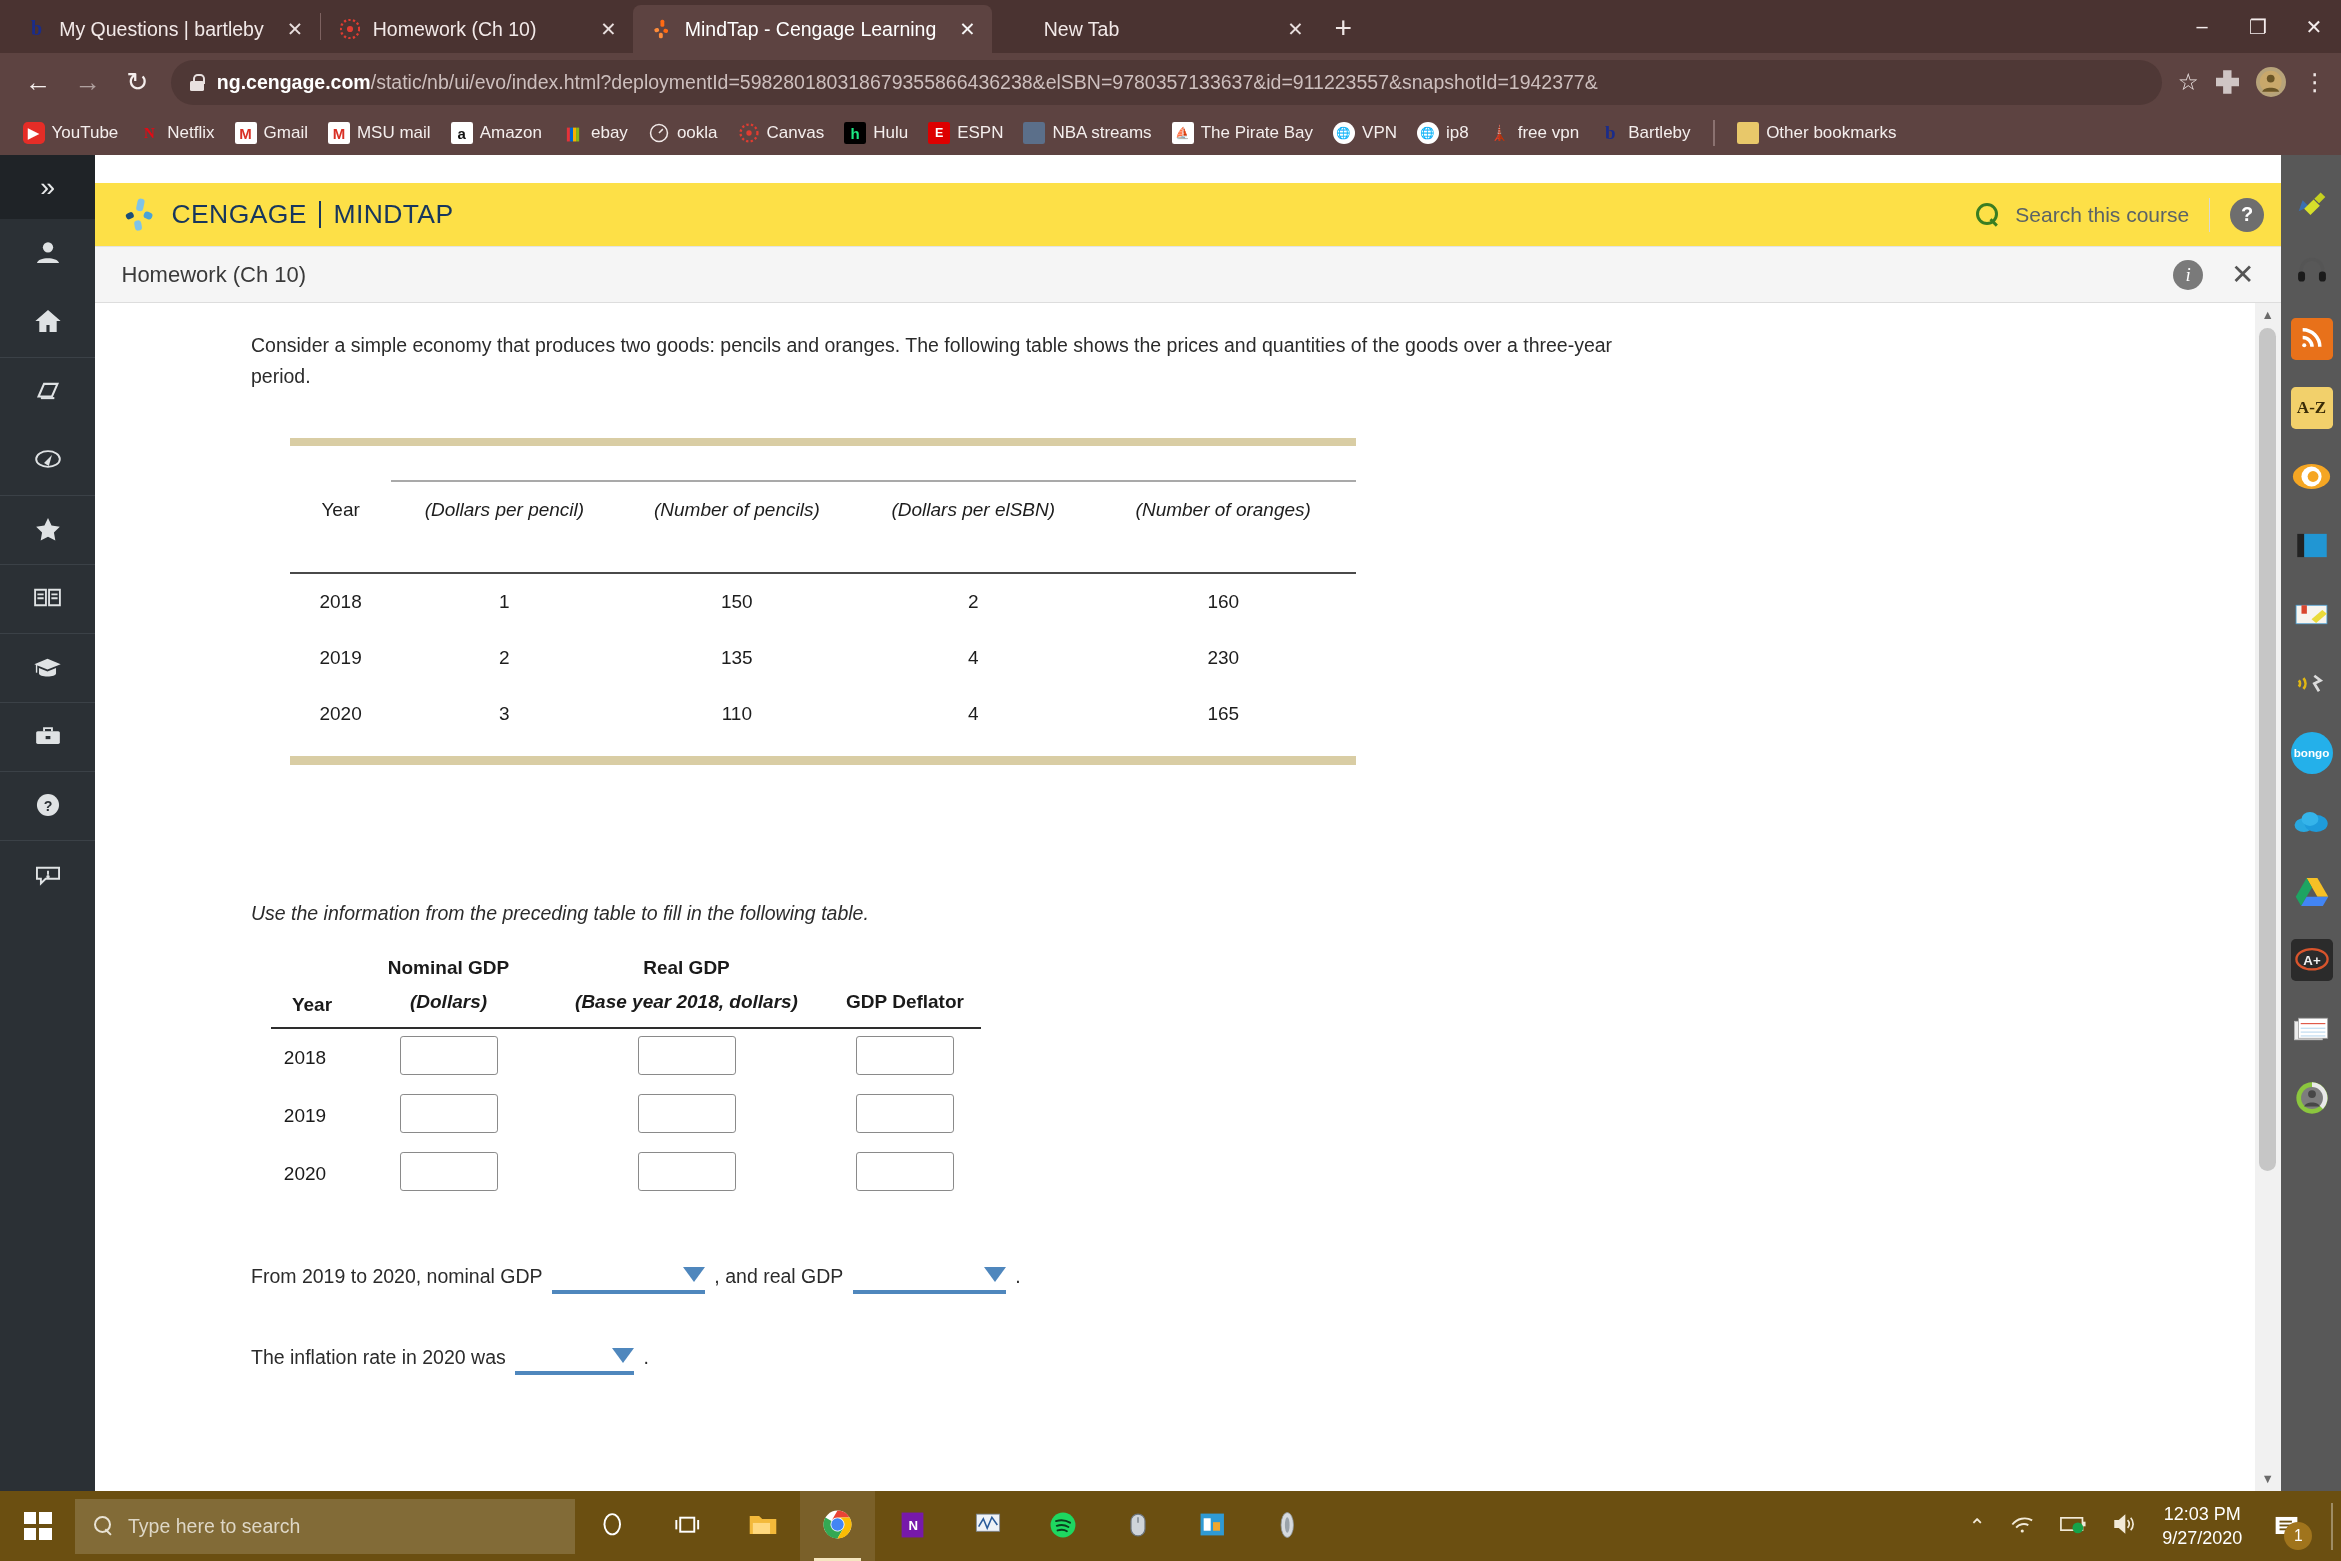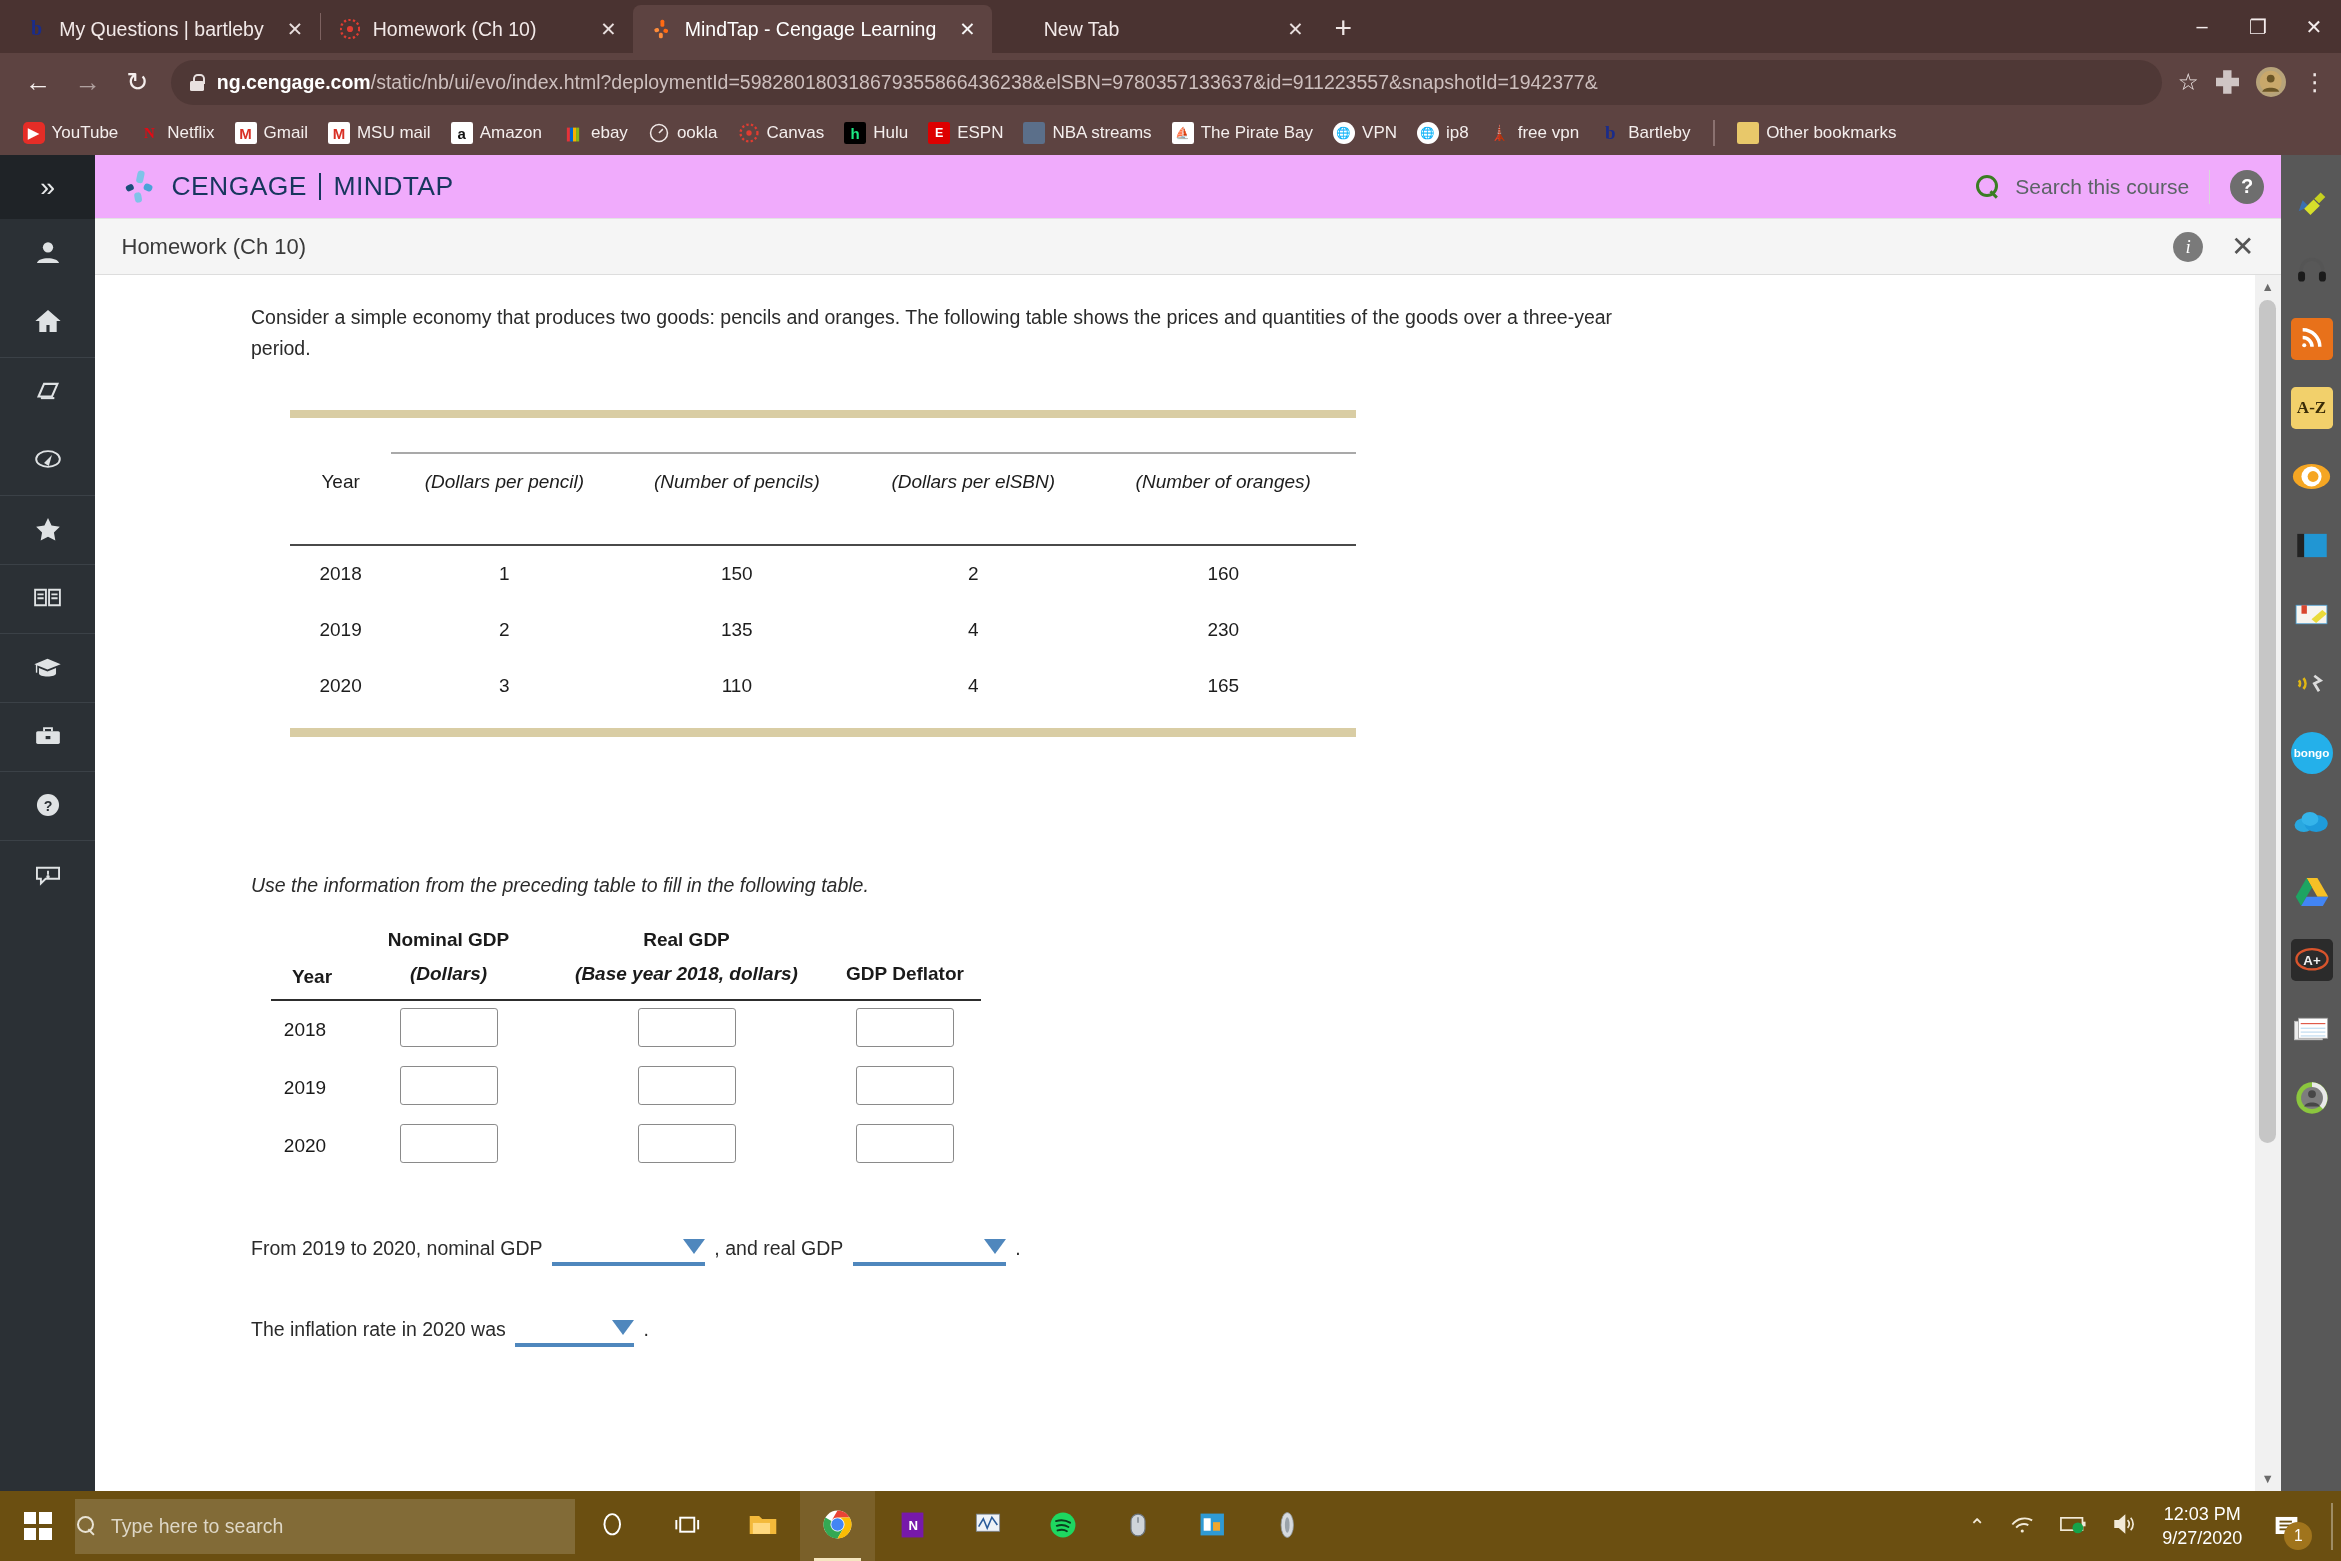--- a/index.html
+++ b/index.html
@@ -58,21 +58,21 @@
   
   .page { width: 2342px; height: 1336px; display: flex; background: #fff; }
 
   .leftrail { width: 95px; background: #2b3035; flex: 0 0 95px; }
   .leftrail .expand { height: 64px; background: #1f2327; display:flex; align-items:center; justify-content:center; color:#e7e9ea; font-size: 26.5px; }
   .lr-item { height: 69px; display:flex; align-items:center; justify-content:center; color:#dfe2e4; }
   .lr-item.sep { border-top: 0.8px solid #3b4147; }
 
   .maincol { flex: 1; display: flex; flex-direction: column; min-width: 0; }
 
-  .mtheader { height: 64px; background: #f0abfc; display: flex; align-items: center; justify-content: space-between; padding: 0 17px 0 26.5px; border-bottom: 0.8px solid #e3e3e3;}
+  .mtheader { height: 64px; background: #fde047; display: flex; align-items: center; justify-content: space-between; padding: 0 17px 0 26.5px; border-bottom: 0.8px solid #e3e3e3; margin-top: 28px;}
   .logo { display: flex; align-items: center; gap: 14px; }
   .logo-mark { width: 36px; height: 36px; position: relative; }
   .logo-text { font-size: 26.5px; color: #17365d; letter-spacing: 0.4px; display:flex; align-items:center; gap: 12.5px;}
   .logo-text .bar { width: 1.6px; height: 26.5px; background: #17365d; display:inline-block; }
   .hdr-right { display: flex; align-items: center; gap: 20px; }
   .searchcourse { display: flex; align-items: center; gap: 16px; color: #5b6366; font-size: 21px; }
   .mag { width: 23.4px; height: 23.4px; position: relative; }
   .mag::before { content:""; position:absolute; width:16.4px; height:16.4px; border:3.1px solid #3a7d22; border-radius:50%; left:0; top:0; }
   .mag::after { content:""; position:absolute; width:3.1px; height:8.6px; background:#3a7d22; transform:rotate(-45deg); left:16.4px; top:15px; }
   .hdr-sep { width: 0.8px; height: 34px; background: #d8d8d8; }
@@ -132,21 +132,21 @@
   
   .rightrail { width: 61px; flex: 0 0 61px; background: #585858; display:flex; flex-direction: column; align-items:center; padding-top: 11px; gap: 0; }
   .rr-item { width: 61px; height: 69px; display:flex; align-items:center; justify-content:center; }
   .rr-ico { width: 42px; height: 42px; display:flex; align-items:center; justify-content:center; font-size: 19px; border-radius: 4.7px; position:relative; }
 
   
   .taskbar { width: 2342px; height: 70px; background: #6b4f11; display:flex; align-items:center; position: relative; }
   .startbtn { width: 75px; height: 70px; display:flex; align-items:center; justify-content:center; }
   .winlogo { width: 28px; height: 28px; display:grid; grid-template-columns: 1fr 1fr; grid-template-rows: 1fr 1fr; gap: 3.1px; }
   .winlogo i { background: #ffffff; display:block; }
-  .tb-search { width: 500px; height: 55px; background: rgba(255,255,255,.16); display:flex; align-items:center; gap:14px; padding: 0 2px; }
+  .tb-search { width: 500px; height: 55px; background: rgba(255,255,255,.16); display:flex; align-items:center; gap:14px; padding: 0 19px; }
   .tb-search .sic { width: 20px; height: 20px; position:relative; }
   .tb-search .sic::before { content:""; position:absolute; width:13.3px; height:13.3px; border:2.3px solid #e9e3d4; border-radius:50%; left:0; top:0;}
   .tb-search .sic::after { content:""; position:absolute; width:2.3px; height:7.8px; background:#e9e3d4; transform:rotate(-45deg); left:13.3px; top:11.7px;}
   .tb-search span { color: #ded7c6; font-size: 19.5px; }
   .tb-icons { display:flex; align-items:center; height:70px; }
   .tb-ic { width: 75px; height: 70px; display:flex; align-items:center; justify-content:center; position:relative; }
   .tb-ic.active { background: rgba(255,255,255,.10); }
   .tb-ic.active::after { content:""; position:absolute; bottom:0; left:14px; right:14px; height:3.1px; background:#f5e6c0; }
   .tray { position:absolute; right: 0; top: 0; height: 70px; display:flex; align-items:center; gap: 23.4px; padding-right: 9.4px; }
   .tray .ti { color:#f2ead8; font-size: 20px; }

